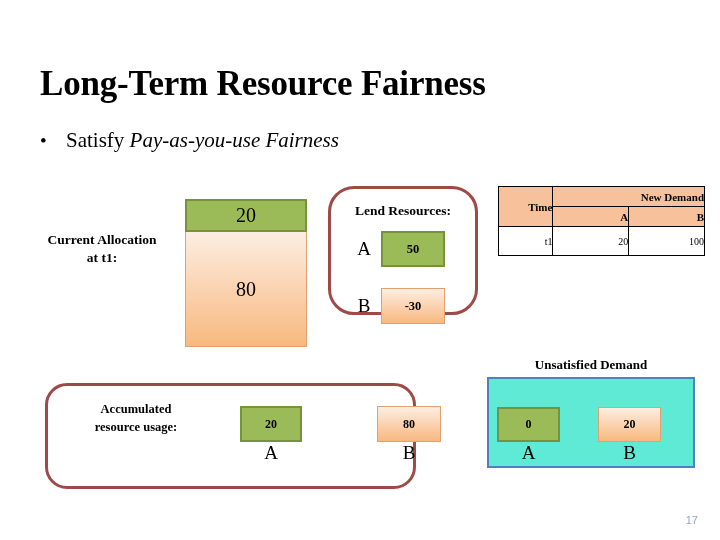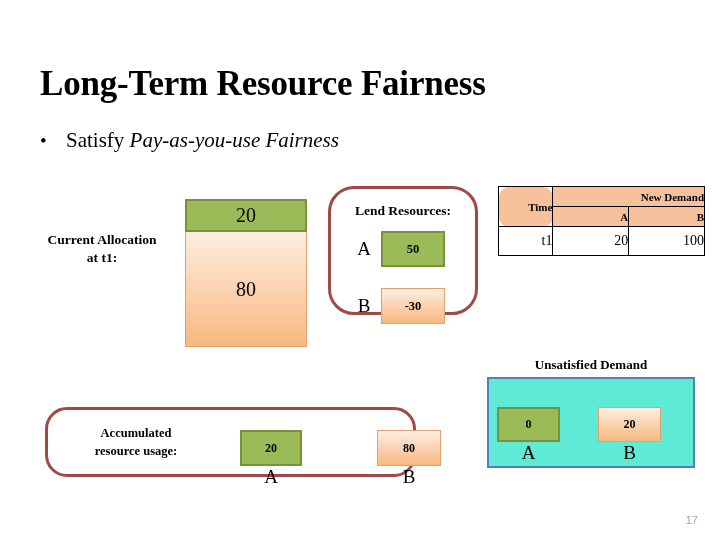--- a/index.html
+++ b/index.html
@@ -155,36 +155,35 @@
     text-align: right;
     padding: 0;
   }
   #demand-table th {
     background: #F7C29B;
     font-weight: bold;
     height: 19px;
   }
   #demand-table td.body-cell {
     height: 28px;
-    font-size: 14px;
+    font-size: 10px;
     background: #ffffff;
     padding-left: 32px;
   }
-  th.time-head { width: 50px; font-size: 11px; border-radius: 10px; }
+  th.time-head { width: 50px; font-size: 11px; }
   th.group-head { font-size: 11px; }
   th.sub-head { width: 70px; font-size: 11px; }
 
   
   #accum-panel {
     left: 45px;
     top: 383px;
     width: 371px;
-    height: 70px;
+    height: 106px;
     border-radius: 22px;
-    margin-top: 24px;
   }
   #accum-label {
     position: absolute;
     left: 18px;
     top: 15px;
     width: 140px;
     text-align: center;
     font-size: 12.5px;
     font-weight: bold;
     line-height: 1.4;

